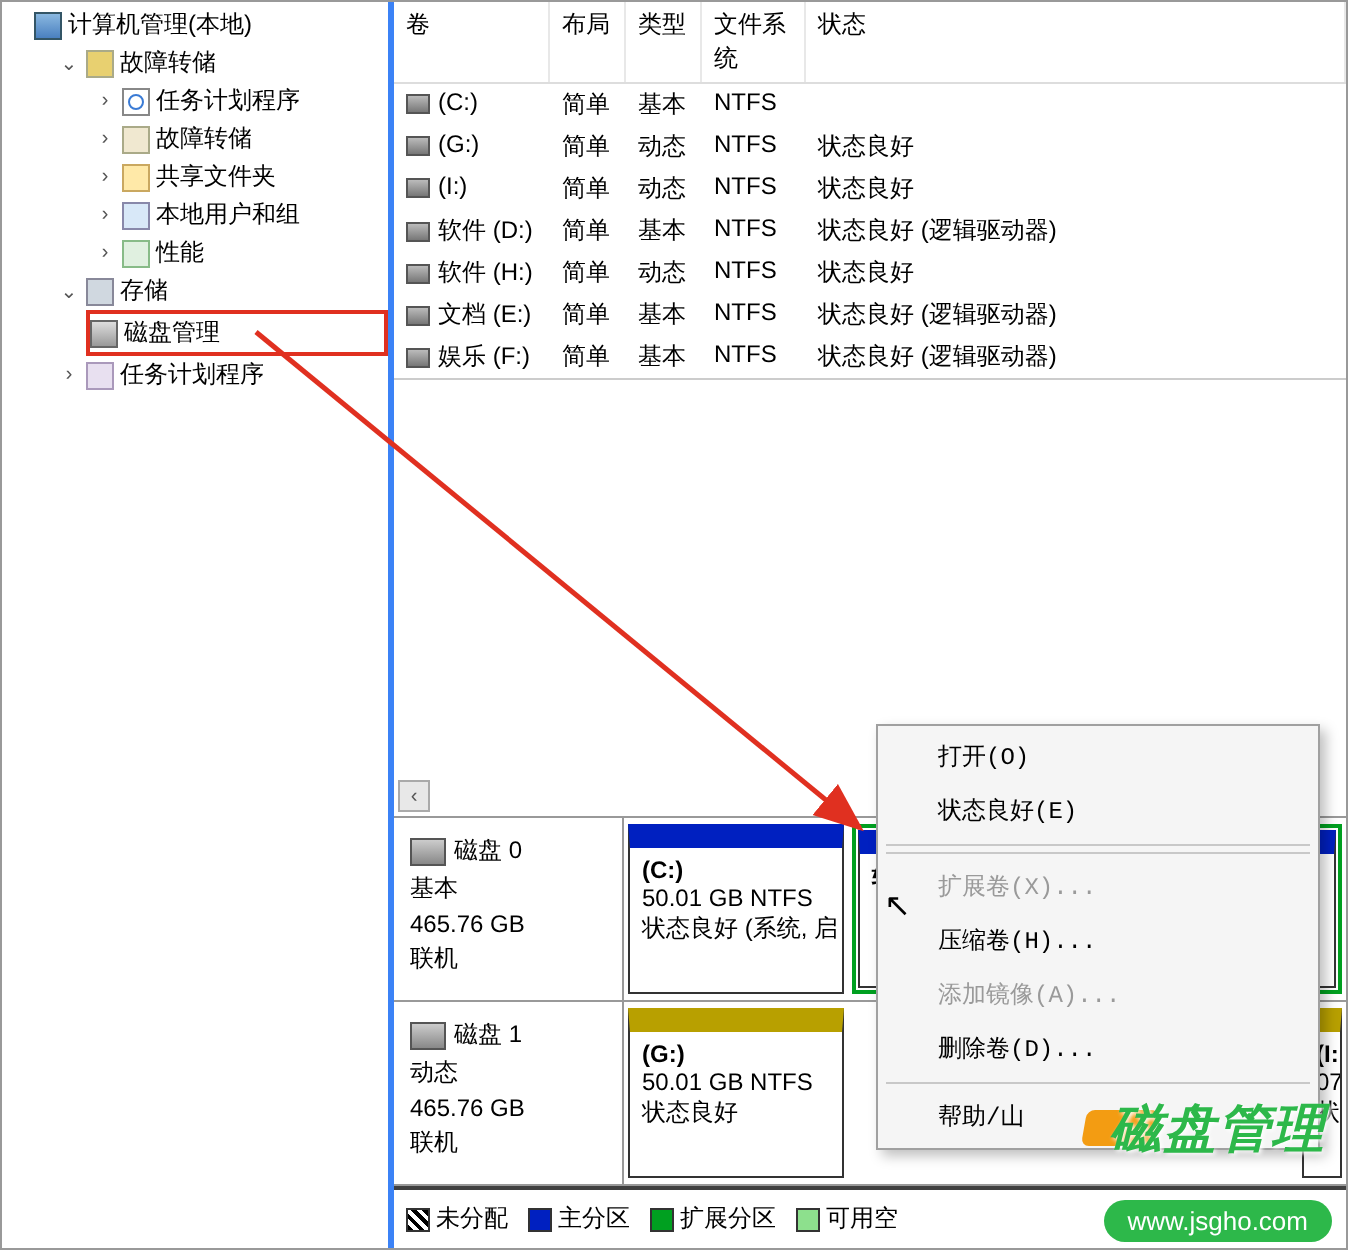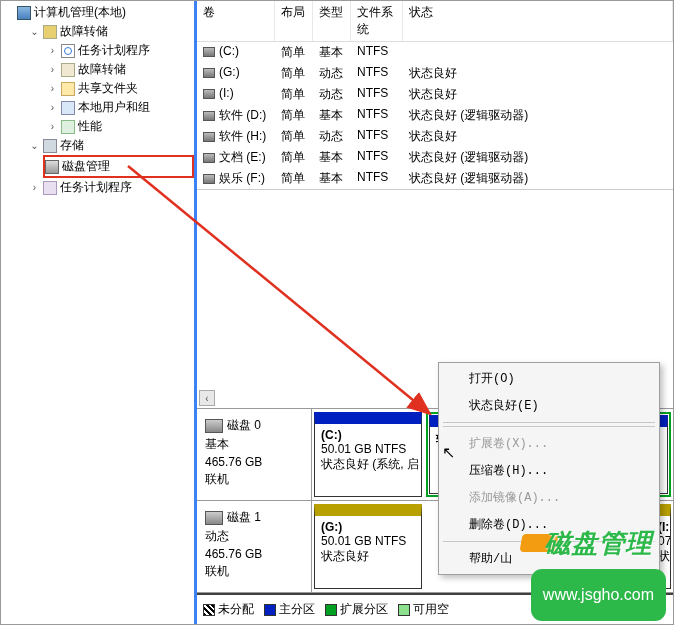--- a/index.html
+++ b/index.html
@@ -78,21 +78,21 @@
 .legend-swatch { width: 12px; height: 12px; display: inline-block; margin-right: 3px; vertical-align: middle; border: 1px solid #333; }
 .sw-unalloc { background: repeating-linear-gradient(45deg,#000,#000 2px,#fff 2px,#fff 4px); }
 .sw-primary { background: #0020c0; }
 .sw-ext { background: #00a020; }
 .sw-free { background: #8de08d; }
 
 
 .watermark { position: absolute; right: 8px; bottom: 4px; z-index: 200; text-align: center; }
 .wm-main { font-size: 26px; font-weight: bold; color: #2db84a; font-style: italic; letter-spacing: 1px; text-shadow: 1px 1px 2px #fff; position: relative; }
 .wm-main::before { content:""; position:absolute; left:-10px; top:8px; width:36px; height:18px; background:#f39c12; border-radius:4px; z-index:-1; transform: skewX(-10deg); }
-.wm-url { display: inline-block; background: #2db84a; color: #fff; font-size: 16px; padding: 17px 12px; border-radius: 11px; margin-top: 8px; }
+.wm-url { display: inline-block; background: #2db84a; color: #fff; font-size: 13px; padding: 3px 12px; border-radius: 11px; margin-top: 18px; }
 </style>
 </head>
 <body>
 
 <div class="container">
 
   <div class="left-panel">
     <div class="tree-item">
       <span class="tree-icon icon-computer"></span>
       <span>计算机管理(本地)</span>

